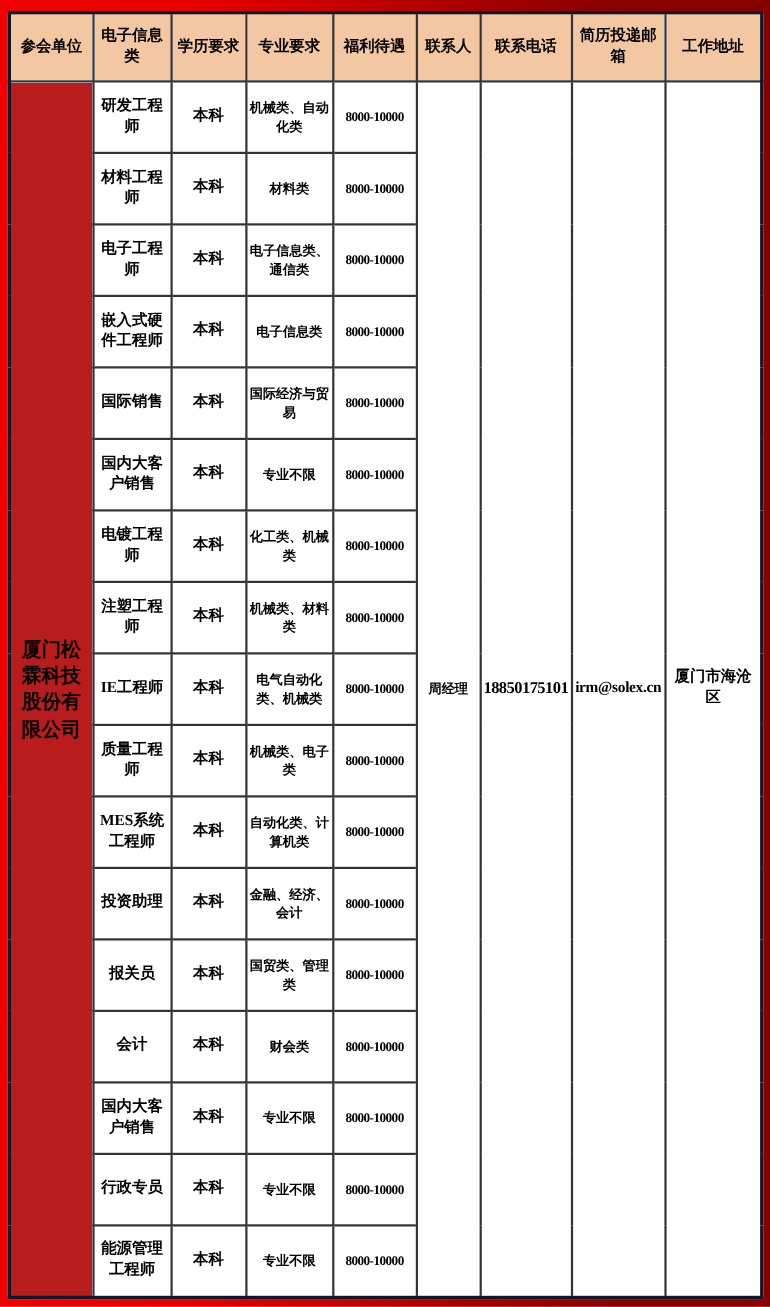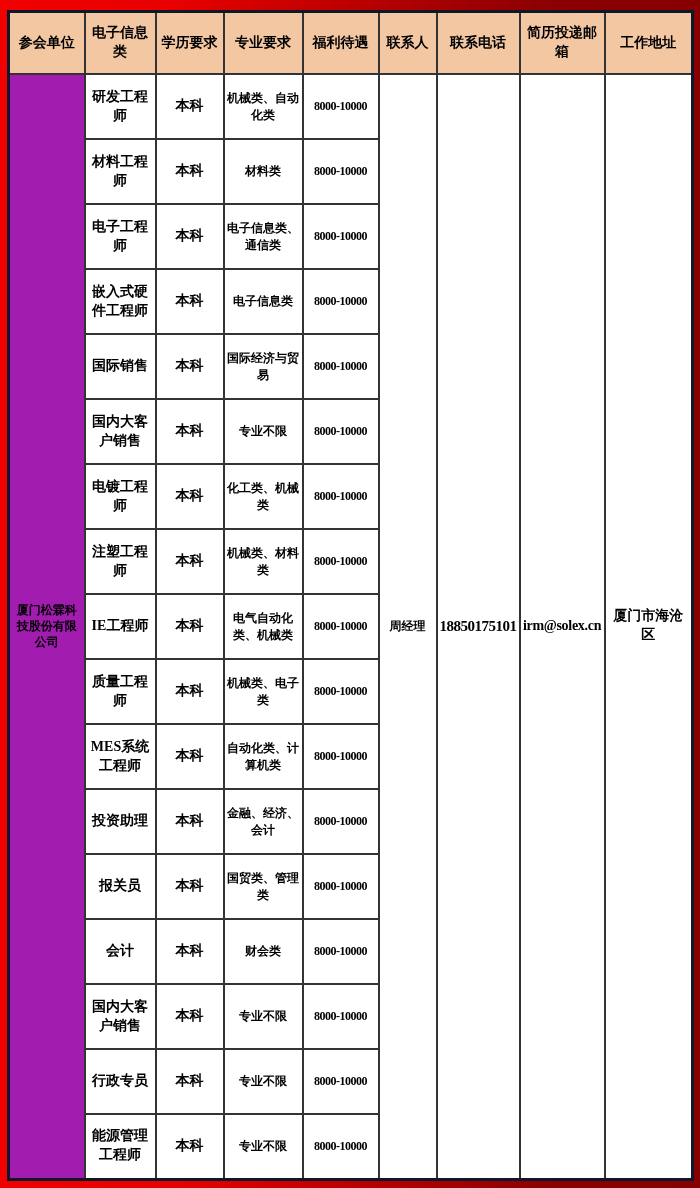--- a/index.html
+++ b/index.html
@@ -45,22 +45,22 @@
   tr.job-row { height: 65px; }
   td.position-cell { font-size: 14px; }
   td.education-cell { font-size: 14px; margin-left: 44px; }
   td.major-cell { font-size: 12px; }
   td.salary-cell {
     font-size: 12px;
     letter-spacing: -0.5px;
     padding: 1px 0;
   }
   td.company-cell {
-    font-size: 12px;
-    background: #a21caf;
+    font-size: 18px;
+    background: #b91c1c;
   }
   td.contact-cell { font-size: 12px; }
   td.phone-cell {
     font-size: 15px;
     letter-spacing: -0.5px;
     padding: 1px 0;
     margin-top: 20px;
   }
   td.email-cell {
     font-size: 14px;

